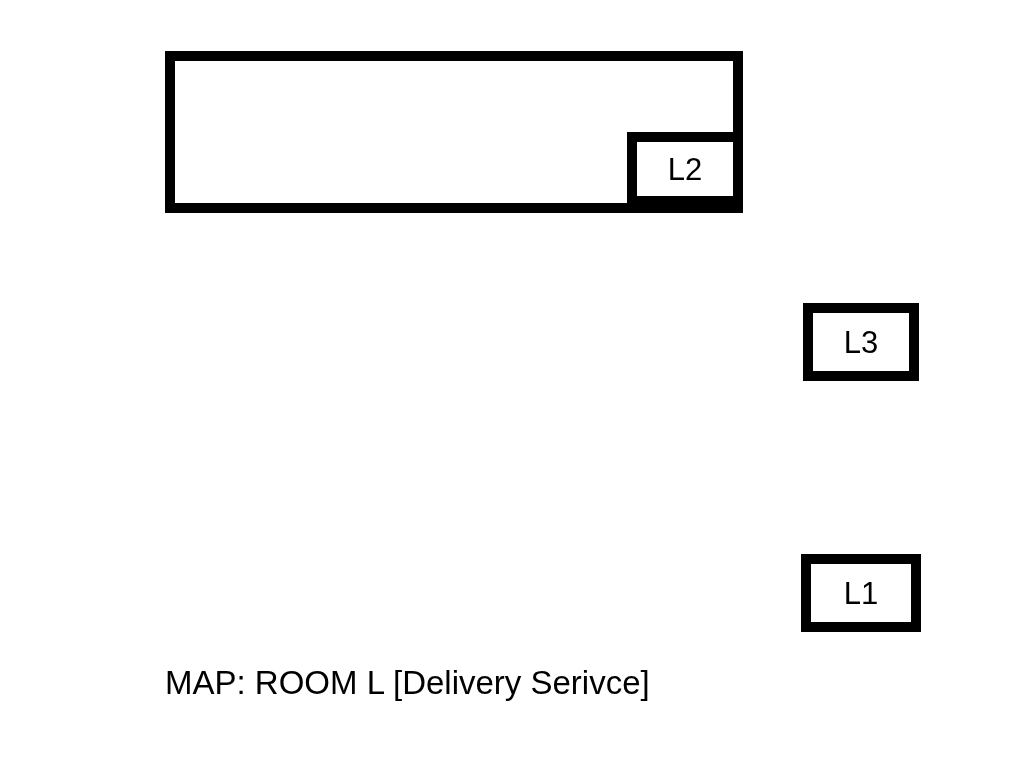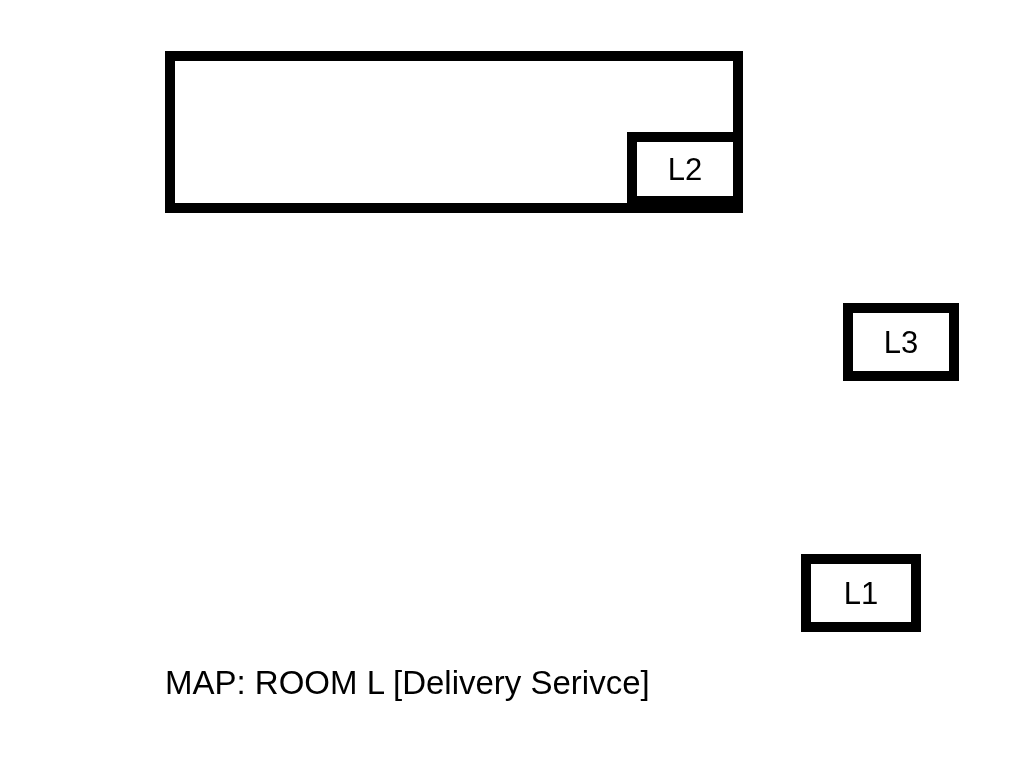--- a/index.html
+++ b/index.html
@@ -85,21 +85,21 @@
   }
 
   #room-box-l2 {
     left: 627px;
     top: 132px;
     width: 116px;
     height: 74px;
   }
 
   #room-box-l3 {
-    left: 843px;
+    left: 803px;
     top: 303px;
     width: 116px;
     height: 78px;
   }
 
   #room-box-l1 {
     left: 801px;
     top: 554px;
     width: 120px;
     height: 78px;

